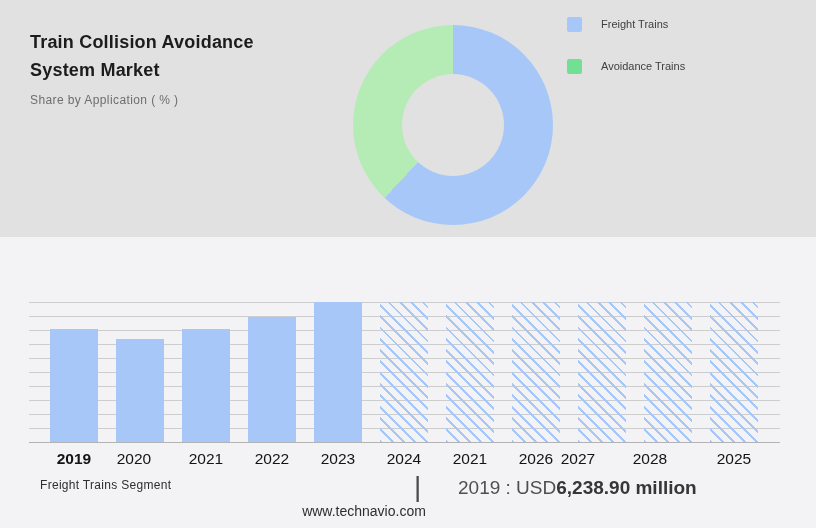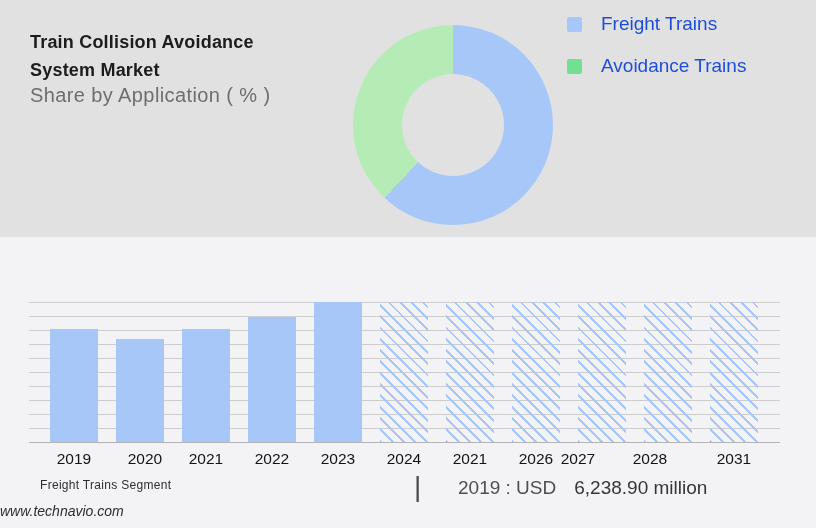--- a/index.html
+++ b/index.html
@@ -5,43 +5,43 @@
   html,body{margin:0;padding:0;}
   body{
     width:816px;height:528px;position:relative;overflow:hidden;
     font-family:"Liberation Sans",sans-serif;background:#f3f3f5;
   }
   .top-section{position:absolute;left:0;top:0;width:816px;height:237px;background:#e1e1e2;}
   .bottom-section{position:absolute;left:0;top:237px;width:816px;height:291px;background:#f3f3f5;}
 
   .header{position:absolute;left:30px;top:28px;}
   .title{font-size:18px;font-weight:bold;color:#1c1c1c;line-height:28px;letter-spacing:.2px;}
-  .subtitle{font-size:20px;color:#6e6e6e;letter-spacing:.4px;}
+  .subtitle{font-size:12px;color:#6e6e6e;margin-top:9px;letter-spacing:.4px;}
 
   .donut{position:absolute;left:353px;top:25px;width:200px;height:200px;border-radius:50%;}
   .donut-hole{position:absolute;left:49px;top:49px;width:102px;height:102px;border-radius:50%;background:#e1e1e2;}
 
   .legend{position:absolute;left:567px;top:14px;}
   .legend-item{display:flex;align-items:center;height:20px;margin-bottom:22px;}
   .swatch{width:15px;height:15px;border-radius:2px;margin-right:19px;flex:none;}
-  .legend-label{font-size:19px;color:#1d4ed8;}
+  .legend-label{font-size:11px;color:#404040;}
 
   .plot{position:absolute;left:29px;top:65px;width:751px;height:140px;}
   .gridline{position:absolute;left:0;width:100%;height:1px;background:#cdcdcd;}
   .gridline.axis{background:#b3b3b3;}
   .bar{position:absolute;bottom:0;width:48px;}
   .bar.solid{background:var(--bar);}
   .bar.hatched{background:repeating-linear-gradient(45deg, var(--bar) 0 2px, rgba(0,0,0,0) 2px 8px);}
   .year-label{position:absolute;top:148px;width:66px;text-align:center;font-size:15.5px;color:#141414;}
 
   .footer-segment{position:absolute;left:40px;top:241px;font-size:12px;color:#2e2e2e;letter-spacing:.3px;}
   .sep{position:absolute;left:414px;top:234px;font-size:28px;color:#4a4a4a;}
   .value-line{position:absolute;left:458px;top:240px;font-size:19px;color:#4f4f4f;}
-  .value-bold{font-weight:normal;color:#363636;margin-left:18px;}
-  .website{position:absolute;left:0;top:266px;width:728px;text-align:left;font-size:14px;color:#2e2e2e;font-style:italic;}
+  .value-bold{font-weight:bold;color:#363636;margin-left:0;}
+  .website{position:absolute;left:0;top:266px;width:728px;text-align:center;font-size:14px;color:#2e2e2e;}
 </style>
 </head>
 <body>
 
 <div class="top-section">
   <div class="header">
     <div class="title"><span>Train Collision Avoidance</span><br><span>System Market</span></div>
     <div class="subtitle">Share by Application ( % )</div>
   </div>
 
@@ -68,39 +68,39 @@
       <div class="gridline" style="top: 28px;"></div>
       <div class="gridline" style="top: 42px;"></div>
       <div class="gridline" style="top: 56px;"></div>
       <div class="gridline" style="top: 70px;"></div>
       <div class="gridline" style="top: 84px;"></div>
       <div class="gridline" style="top: 98px;"></div>
       <div class="gridline" style="top: 112px;"></div>
       <div class="gridline" style="top: 126px;"></div>
       <div class="gridline axis" style="top: 140px;"></div>
       <div class="bar solid" style="left: 21px; height: 113px; --bar: #a6c7f7;"></div>
-      <div class="year-label" style="left: 12px;">2019</div>
+      <div class="year-label" style="left: 12px; font-weight: bold;">2019</div>
       <div class="bar solid" style="left: 87px; height: 103px; --bar: #a6c7f7;"></div>
-      <div class="year-label" style="left: 83px;">2020</div>
+      <div class="year-label" style="left: 72px;">2020</div>
       <div class="bar solid" style="left: 153px; height: 113px; --bar: #a6c7f7;"></div>
       <div class="year-label" style="left: 144px;">2021</div>
       <div class="bar solid" style="left: 219px; height: 125px; --bar: #a6c7f7;"></div>
       <div class="year-label" style="left: 210px;">2022</div>
       <div class="bar solid" style="left: 285px; height: 140px; --bar: #a6c7f7;"></div>
       <div class="year-label" style="left: 276px;">2023</div>
       <div class="bar hatched" style="left: 351px; height: 140px; --bar: #a6c7f7;"></div>
       <div class="year-label" style="left: 342px;">2024</div>
       <div class="bar hatched" style="left: 417px; height: 140px; --bar: #a6c7f7;"></div>
       <div class="year-label" style="left: 408px;">2021</div>
       <div class="bar hatched" style="left: 483px; height: 140px; --bar: #a6c7f7;"></div>
       <div class="year-label" style="left: 474px;">2026</div>
       <div class="bar hatched" style="left: 549px; height: 140px; --bar: #a6c7f7;"></div>
       <div class="year-label" style="left: 516px;">2027</div>
       <div class="bar hatched" style="left: 615px; height: 140px; --bar: #a6c7f7;"></div>
       <div class="year-label" style="left: 588px;">2028</div>
       <div class="bar hatched" style="left: 681px; height: 140px; --bar: #a6c7f7;"></div>
-      <div class="year-label" style="left: 672px;">2031</div>
+      <div class="year-label" style="left: 672px;">2025</div>
     </div>
   <div class="footer-segment">Freight Trains Segment</div>
   <div class="sep">|</div>
   <div class="value-line"><span>2019 : USD</span><span class="value-bold">6,238.90 million</span></div>
   <div class="website">www.technavio.com</div>
 </div>
 
 </body></html>

